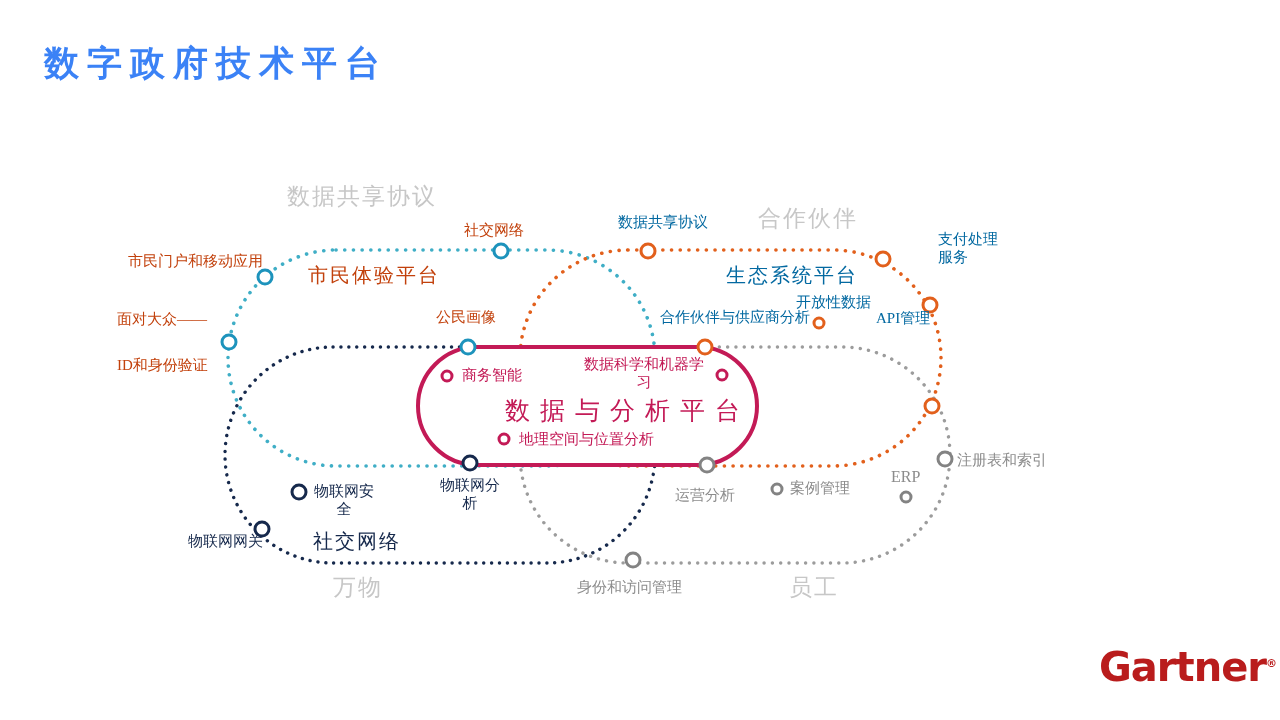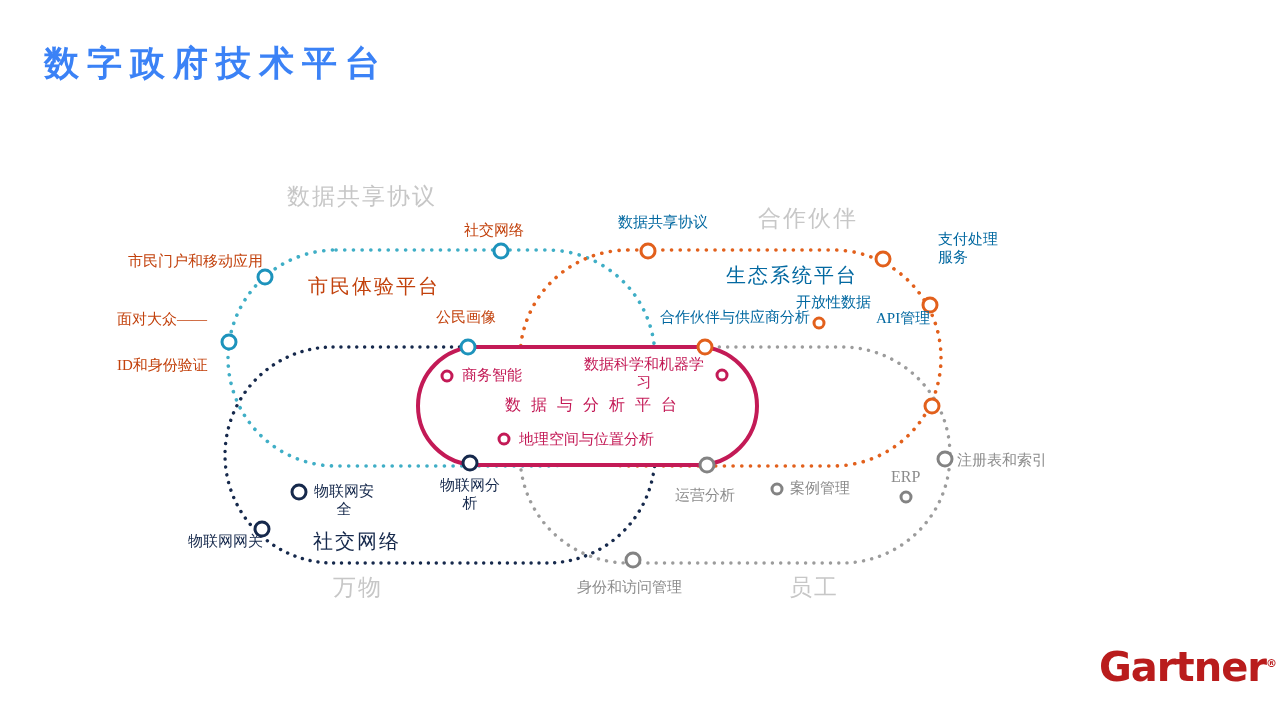--- a/index.html
+++ b/index.html
@@ -34,21 +34,21 @@
   .b-gray{border:3.5px solid #838383;}
   .node-sm.b-pink{border:3px solid #c31a56;}
   .node-sm.b-orange{border:3px solid #e2601c;}
   .node-sm.b-gray{border:3px solid #838383;}
   #gartner-logo{
     position:absolute;left:1099px;top:644px;
     font-family:"DejaVu Sans", sans-serif;
     font-size:40px;font-weight:bold;color:#b91c1c;letter-spacing:-1px;
   }
   #gartner-logo sup{font-size:11px;letter-spacing:0;}
-  .center-title{font-size:16px;letter-spacing:10px;}
+  .center-title{font-size:25px;letter-spacing:10px;}
 </style>
 </head>
 <body>
 
 <div id="canvas">
 
   <h1 id="page-title">数字政府技术平台</h1>
 
   <svg class="venn" width="1280" height="720" viewBox="0 0 1280 720">
     <rect x="228" y="250" width="427" height="216" rx="108" fill="none" stroke="#3faec6" stroke-width="3.6" stroke-linecap="round" stroke-dasharray="0.1 8.6"></rect>
@@ -56,21 +56,21 @@
     <rect x="225" y="347" width="430" height="216" rx="108" fill="none" stroke="#16294c" stroke-width="3.4" stroke-linecap="round" stroke-dasharray="0.1 7.8"></rect>
     <rect x="520" y="347" width="430" height="216" rx="108" fill="none" stroke="#9c9c9c" stroke-width="3.4" stroke-linecap="round" stroke-dasharray="0.1 8.2"></rect>
     <rect x="418" y="347" width="339" height="118" rx="59" fill="#ffffff" stroke="#c31a56" stroke-width="4"></rect>
   </svg>
 
   <div class="lbl corner-lbl lightgray" style="left:287px;top:183px;">数据共享协议</div>
   <div class="lbl corner-lbl lightgray" style="left:758px;top:205px;">合作伙伴</div>
   <div class="lbl corner-lbl lightgray" style="left:333px;top:574px;">万物</div>
   <div class="lbl corner-lbl lightgray" style="left:789px;top:574px;">员工</div>
 
-  <div class="lbl platform-lbl teal" style="left:308px;top:276px;font-family:Liberation Mono, monospace;">市民体验平台</div>
+  <div class="lbl platform-lbl teal" style="left:308px;top:264px;">市民体验平台</div>
   <div class="lbl platform-lbl orange" style="left:706px;top:264px;">生态系统平台</div>
   <div class="lbl platform-lbl navy" style="left:313px;top:530px;">社交网络</div>
   <div class="lbl center-title pink" style="left:505px;top:396px;">数据与分析平台</div>
 
   <div class="node b-teal" style="left:265px;top:277px;"></div>
   <div class="node b-teal" style="left:229px;top:342px;"></div>
   <div class="node b-teal" style="left:501px;top:251px;"></div>
   <div class="node b-teal" style="left:468px;top:347px;"></div>
 
   <div class="node b-orange" style="left:648px;top:251px;"></div>

